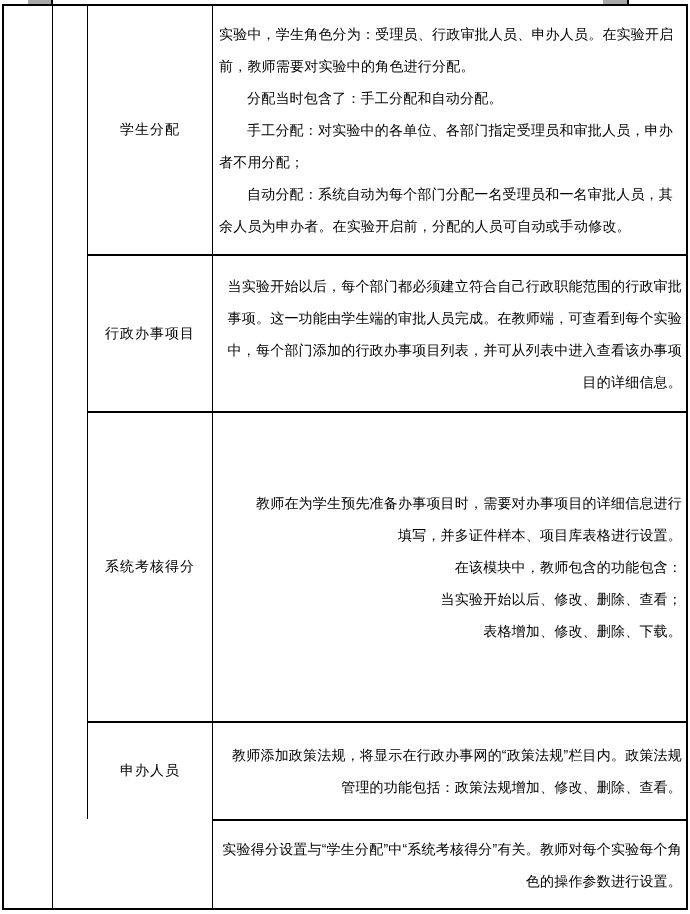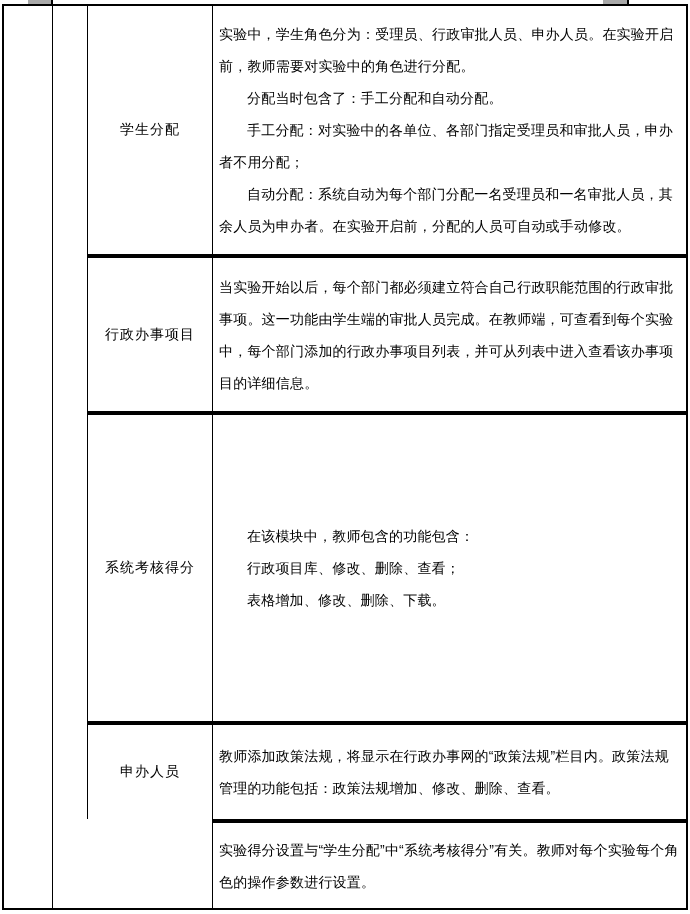--- a/index.html
+++ b/index.html
@@ -70,21 +70,21 @@
   }
   .text-cell {
     grid-column: 4;
     border-left: 1px solid #000000;
     display: flex;
     flex-direction: column;
     justify-content: center;
     padding: 4px 4px 4px 6px;
     font-size: 14px;
   }
-  .rtop { border-top: 4px solid #000000; }
+  .rtop { border-top: 2px solid #000000; text-align: right; }
   .para {
     margin: 0;
     line-height: 32px;
     letter-spacing: 0.2px;
   }
   .para.indent { text-indent: 2em; }
 </style>
 </head>
 <body>
 
@@ -112,22 +112,23 @@
     <span>行政办事项目</span>
   </div>
   <div class="cell text-cell rtop" style="grid-row:2">
     <p class="para">当实验开始以后，每个部门都必须建立符合自己行政职能范围的行政审批事项。这一功能由学生端的审批人员完成。在教师端，可查看到每个实验中，每个部门添加的行政办事项目列表，并可从列表中进入查看该办事项目的详细信息。</p>
   </div>
 
   <div class="cell label-cell rtop" style="grid-row:3">
     <span>系统考核得分</span>
   </div>
   <div class="cell text-cell rtop" style="grid-row:3">
+    <p class="para indent">教师在为学生预先准备办事项目时，需要对办事项目的详细信息进行填写，并多证件样本、项目库表格进行设置。</p>
     <p class="para indent">在该模块中，教师包含的功能包含：</p>
-    <p class="para indent">行政项目库、修改、删除、查看；</p>
+    <p class="para indent">当实验开始以后、修改、删除、查看；</p>
     <p class="para indent">表格增加、修改、删除、下载。</p>
   </div>
 
   <div class="cell label-cell rtop" style="grid-row:4">
     <span>申办人员</span>
   </div>
   <div class="cell text-cell rtop" style="grid-row:4">
     <p class="para">教师添加政策法规，将显示在行政办事网的“政策法规”栏目内。政策法规管理的功能包括：政策法规增加、修改、删除、查看。</p>
   </div>
 

